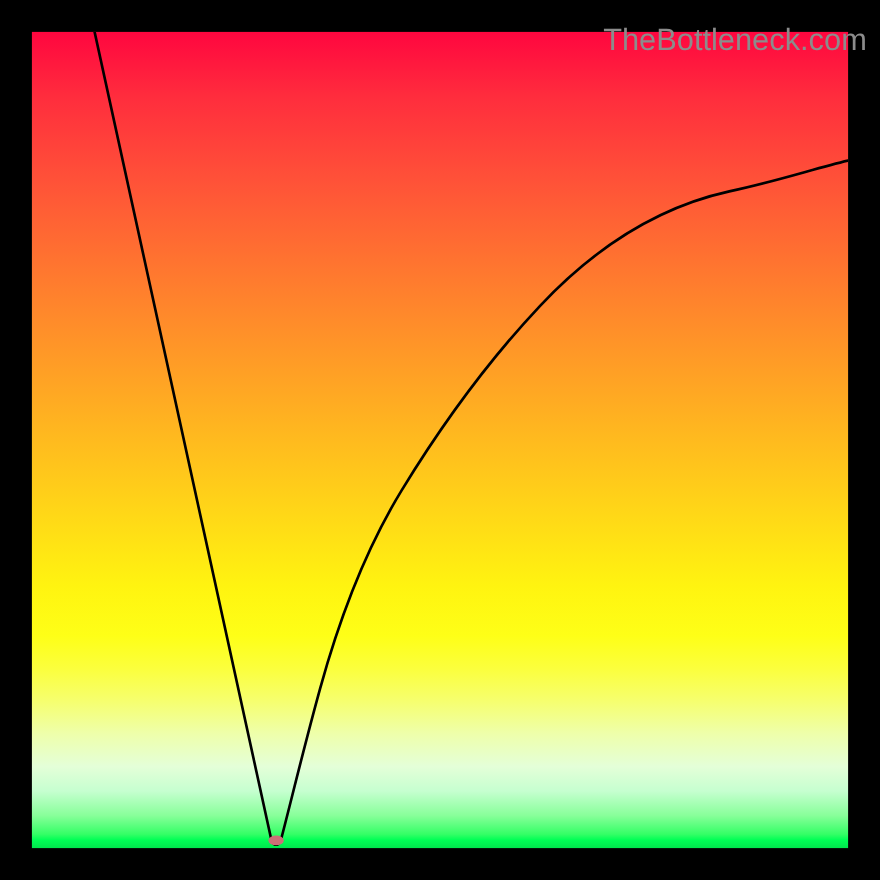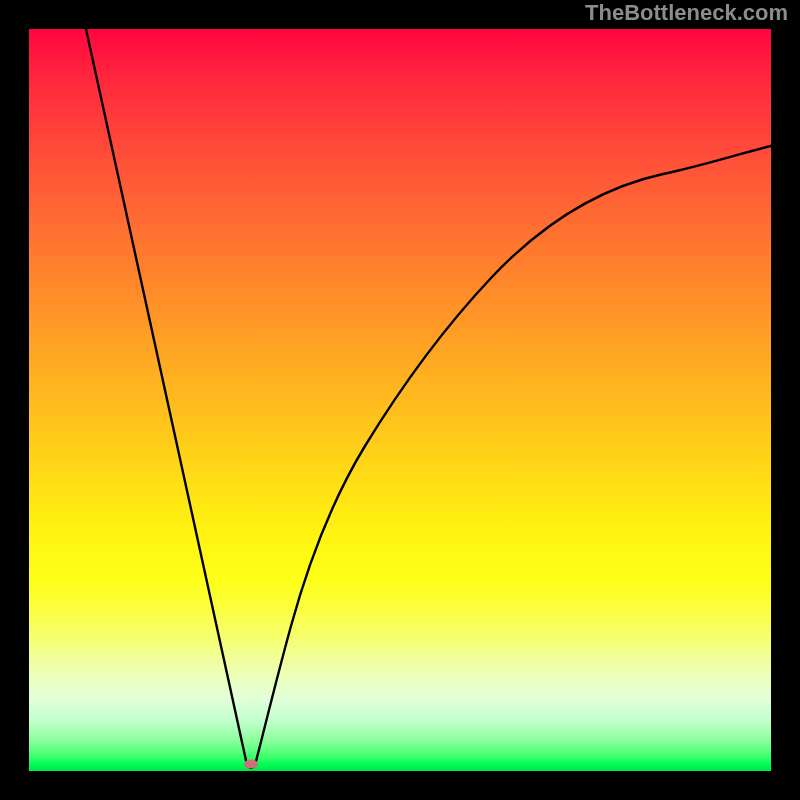--- a/index.html
+++ b/index.html
@@ -42,25 +42,25 @@
       #e4ffd8 90%,
       #c6ffd0 93%,
       #88ff9a 96%,
       #34ff66 98.3%,
       #00ff55 99%,
       #00e64d 100%
     );
   }
   .watermark {
     position: absolute;
-    top: 0;
+    top: 20px;
     right: 12px;
     color: #8c8c8c;
-    font-size: 22px;
-    font-weight: 700;
+    font-size: 28px;
+    font-weight: 400;
     letter-spacing: 0px;
     user-select: none;
   }
   svg.curve {
     position: absolute;
     top: 29px;
     left: 29px;
     width: 742px;
     height: 742px;
     pointer-events: none;

